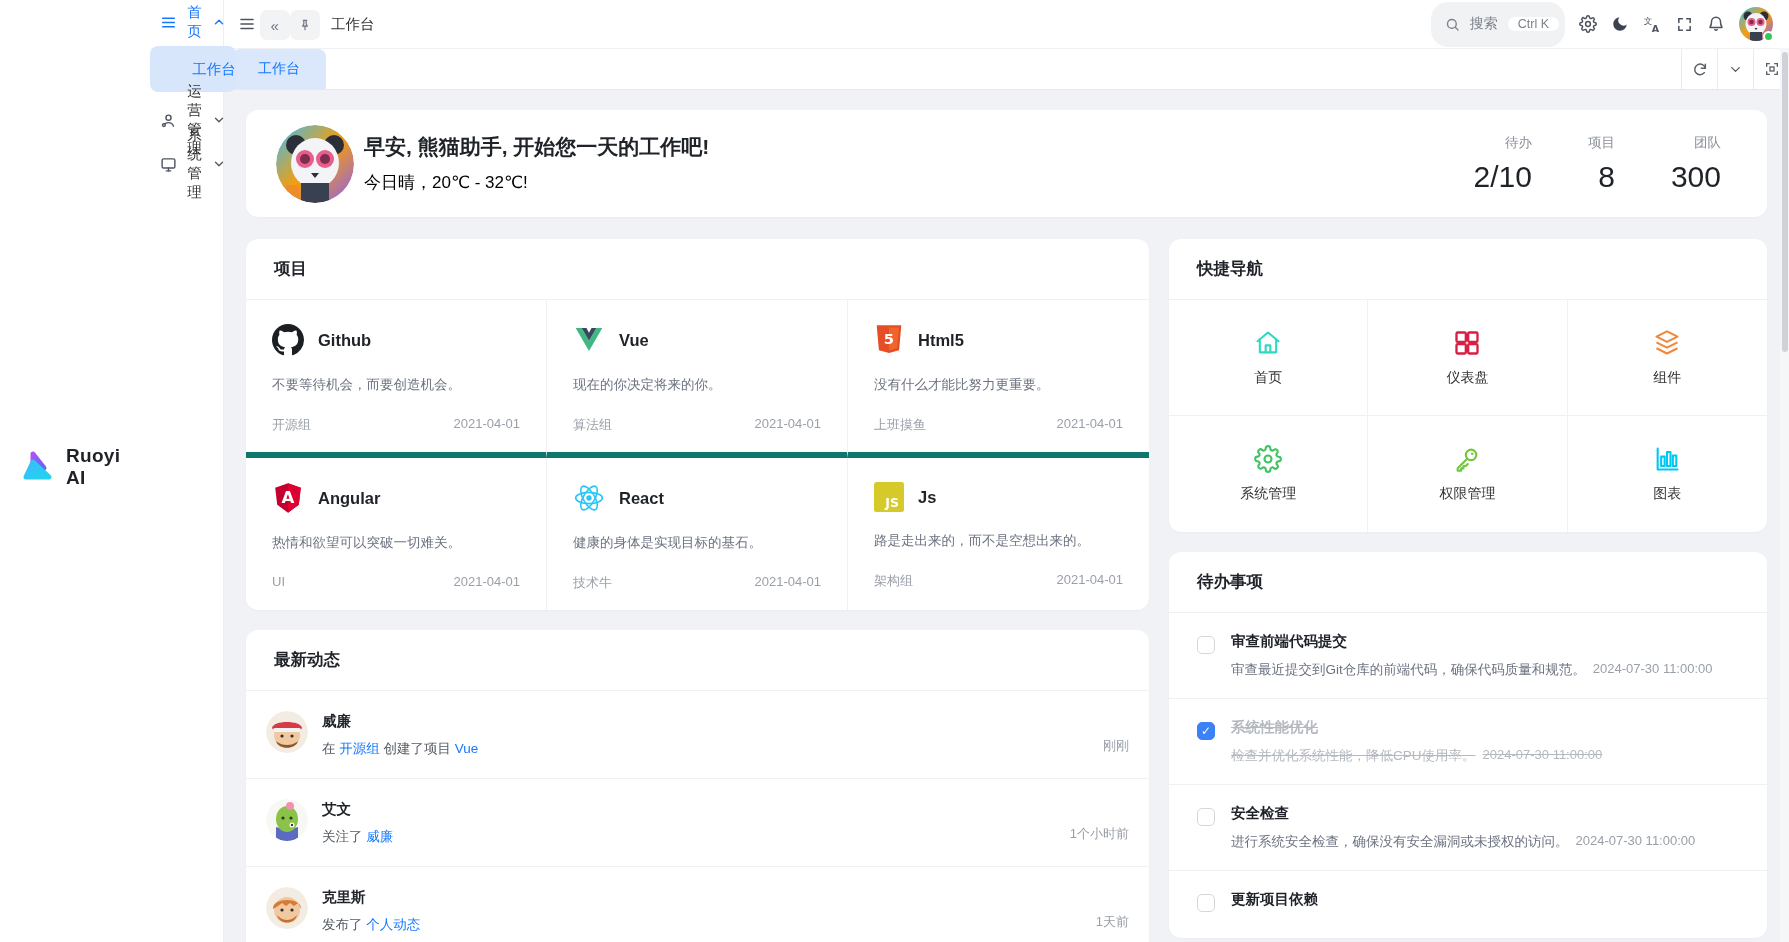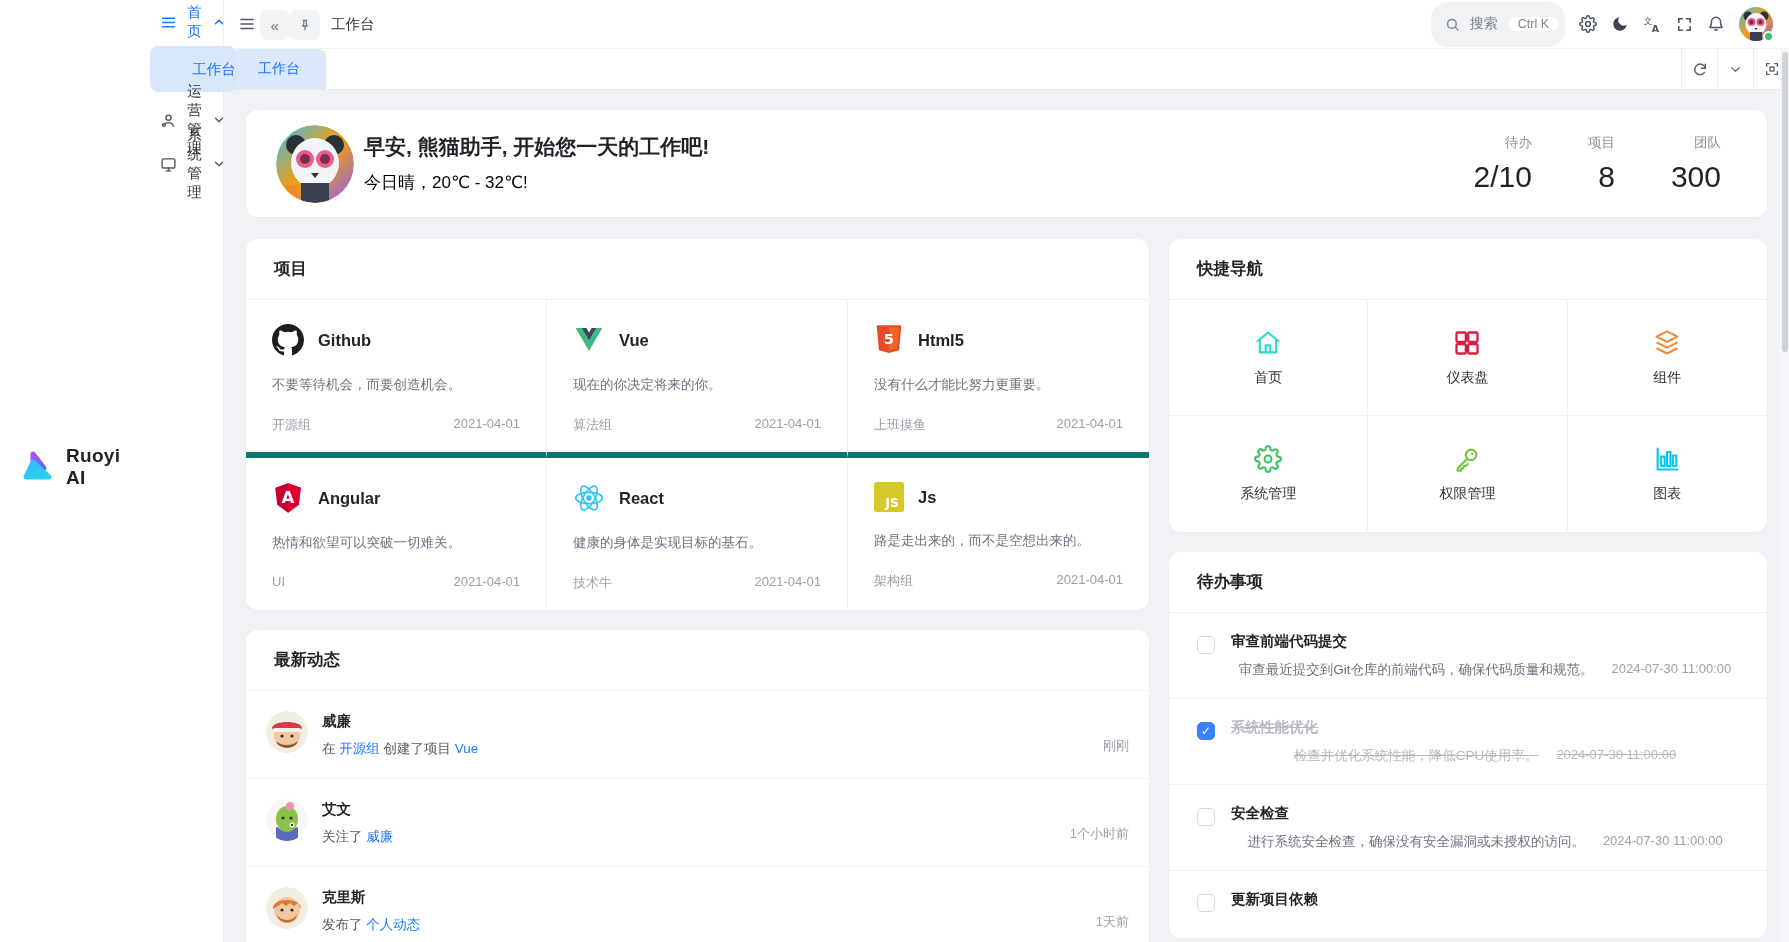--- a/index.html
+++ b/index.html
@@ -134,21 +134,21 @@
   
   .todo-row { display:flex; gap:16px; padding:19px 28px; border-bottom:1px solid #f0f1f3; }
   .todo-row:last-child { border-bottom:none; }
   .todo-check {
     width:18px; height:18px; border:1px solid #d4d7dc; border-radius:5px; background:#fff;
     margin-top:4px; flex:none; cursor:pointer; display:flex; align-items:center; justify-content:center;
   }
   .todo-check.checked { background:#3b82f6; border-color:#3b82f6; color:#fff; font-size:12px; }
   .todo-body { flex:1; min-width:0; }
   .todo-title { font-weight:bold; color:#1f2329; font-size:14.5px; margin-bottom:10px; }
-  .todo-line { display:flex; justify-content:center; gap:18px; }
+  .todo-line { display:flex; justify-content:flex-start; gap:7px; }
   .todo-desc { color:#6b7280; font-size:13.5px; }
   .todo-time { color:#9aa0a8; font-size:13px; white-space:nowrap; }
   .todo-row.done .todo-title, .todo-row.done .todo-desc, .todo-row.done .todo-time {
     text-decoration:line-through; color:#b4b9c0;
   }
 
   
   .scrollbar { position:absolute; right:0; top:48px; bottom:0; width:9px; background:#f5f6f7; }
   .scroll-thumb { position:absolute; top:4px; right:1.5px; width:6px; height:300px; border-radius:3px; background:#cfd3d8; }
 

